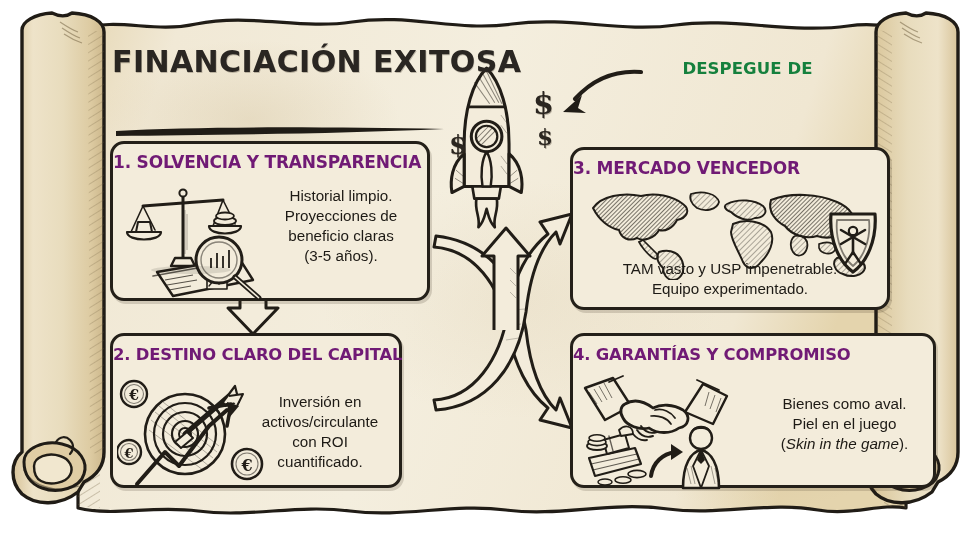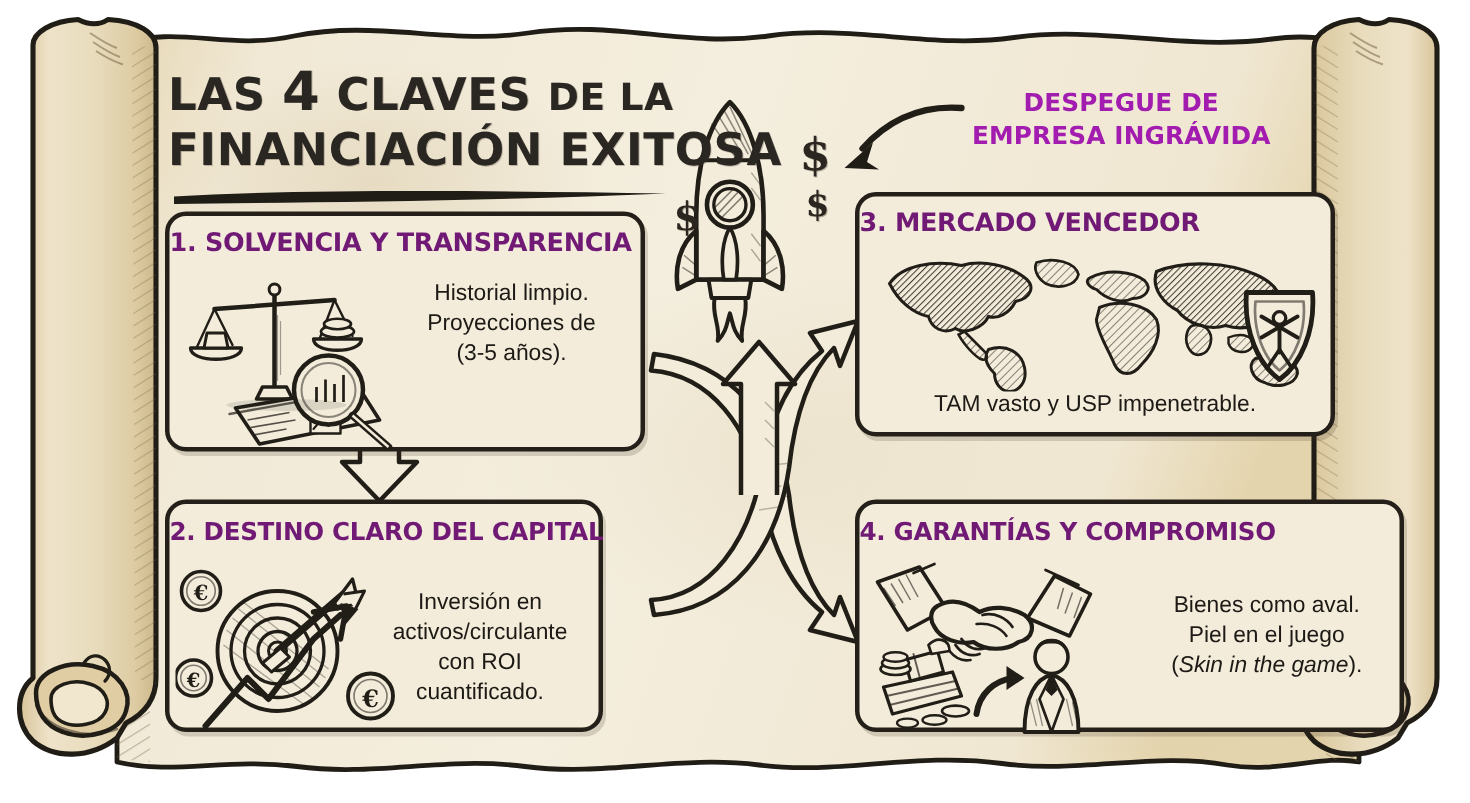--- a/index.html
+++ b/index.html
@@ -71,21 +71,21 @@
   #callout {
     position: absolute;
     left: 640px;
     top: 58px;
     width: 215px;
     text-align: center;
     font-family: "DejaVu Sans", sans-serif;
     font-weight: bold;
     font-size: 16.5px;
     line-height: 22px;
-    color: #a21caf;
+    color: #15803d;
     letter-spacing: 0.1px;
   }
 
   
   .dollar {
     position: absolute;
     font-family: "DejaVu Serif", serif;
     font-weight: bold;
     color: #2b2620;
     text-shadow: 0.7px 0.7px 0 rgba(60,50,35,0.35);
@@ -97,21 +97,21 @@
   
   .card {
     position: absolute;
     background: #f3ecdb;
     border: 3px solid #242019;
     border-radius: 14px;
     box-shadow: 2px 3px 0 rgba(60,50,35,0.18);
   }
   #card-1 { left: 110px; top: 141px; width: 320px; height: 160px; }
   #card-2 { left: 110px; top: 333px; width: 292px; height: 155px; }
-  #card-3 { left: 570px; top: 128px; width: 320px; height: 163px; }
+  #card-3 { left: 570px; top: 147px; width: 320px; height: 163px; }
   #card-4 { left: 570px; top: 333px; width: 366px; height: 155px; }
 
   .card-title {
     font-family: "DejaVu Sans", sans-serif;
     font-weight: bold;
     font-size: 17px;
     line-height: 21px;
     color: #701a75;
     text-align: left;
     padding-top: 8px;
@@ -370,29 +370,25 @@
         <path d="M510,268 L516,274"></path>
           <path d="M510,280 L516,286"></path>
         <path d="M510,292 L516,298"></path>
       </g>
     </g>
   </svg>
 
   <div id="content">
 
     <div id="title-block">
-      <div class="title-line">
-        <span>LAS </span><span class="big">4</span><span> CLAVES </span><span class="small">DE LA</span>
-      </div>
       <div class="title-line">FINANCIACIÓN EXITOSA</div>
     </div>
 
     <div id="callout">
       <div>DESPEGUE DE</div>
-      <div>EMPRESA INGRÁVIDA</div>
     </div>
 
     <div class="dollar" id="dollar-left">$</div>
     <div class="dollar" id="dollar-top">$</div>
     <div class="dollar" id="dollar-bot">$</div>
 
     <div class="card" id="card-1">
       <div class="card-title">1. SOLVENCIA Y TRANSPARENCIA</div>
       <div class="card-body">
         <svg class="ill" id="ill-1" viewBox="0 0 160 120">
@@ -437,20 +433,21 @@
           </g>
           <path d="M114,97 L138,118" class="ink" stroke-width="5"></path>
           <path d="M114,97 L138,118" stroke="#f3ecdb" stroke-width="1.6" fill="none"></path>
 
           <ellipse cx="70" cy="90" rx="40" ry="4" fill="#211d17" opacity="0.12"></ellipse>
         </svg>
 
         <div class="card-text">
           <div>Historial limpio.</div>
           <div>Proyecciones de</div>
+          <div>beneficio claras</div>
           <div>(3-5 años).</div>
         </div>
       </div>
     </div>
 
     <div class="card" id="card-2">
       <div class="card-title">2. DESTINO CLARO DEL CAPITAL</div>
       <div class="card-body">
         <svg class="ill" id="ill-2" viewBox="0 0 170 118">
 
@@ -556,20 +553,21 @@
             <circle cx="274" cy="47" r="4.2" class="ink-f" stroke-width="2.2"></circle>
             <path d="M274,52 L274,70" class="ink" stroke-width="2.6"></path>
             <path d="M262,46 L286,60" class="ink" stroke-width="2.6"></path>
             <path d="M286,46 L262,60" class="ink" stroke-width="2.6"></path>
             <path d="M274,68 L266,80 M274,68 L282,80" class="ink" stroke-width="2.4"></path>
           </g>
         </svg>
 
         <div class="card-text">
           <div>TAM vasto y USP impenetrable.</div>
+          <div>Equipo experimentado.</div>
         </div>
       </div>
     </div>
 
     <div class="card" id="card-4">
       <div class="card-title">4. GARANTÍAS Y COMPROMISO</div>
       <div class="card-body">
         <svg class="ill" id="ill-4" viewBox="0 0 160 118">
 
           <path d="M6,16 L34,6 L52,34 L26,48 Z" class="ink-f" stroke-width="2.4"></path>

